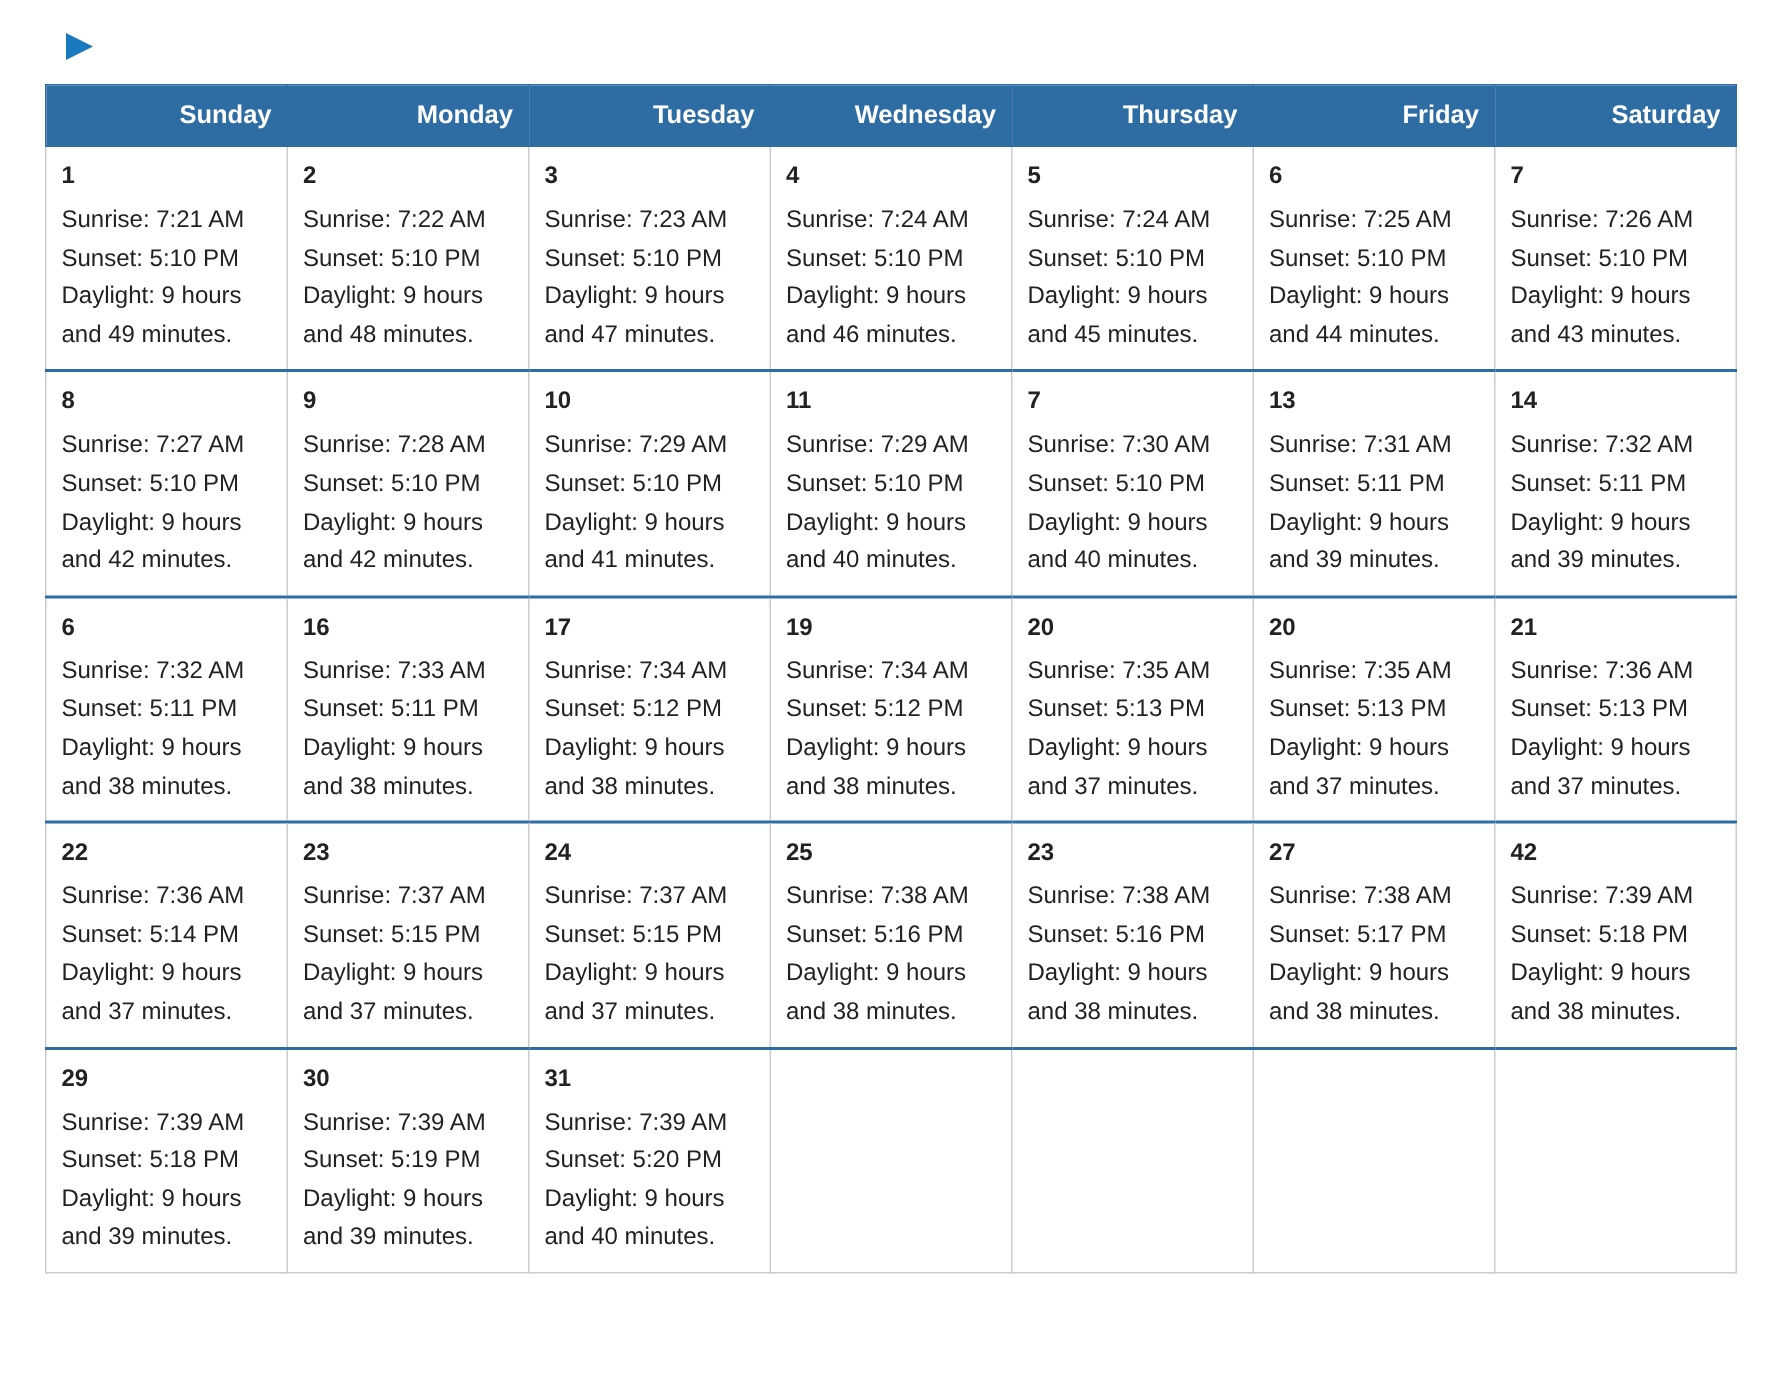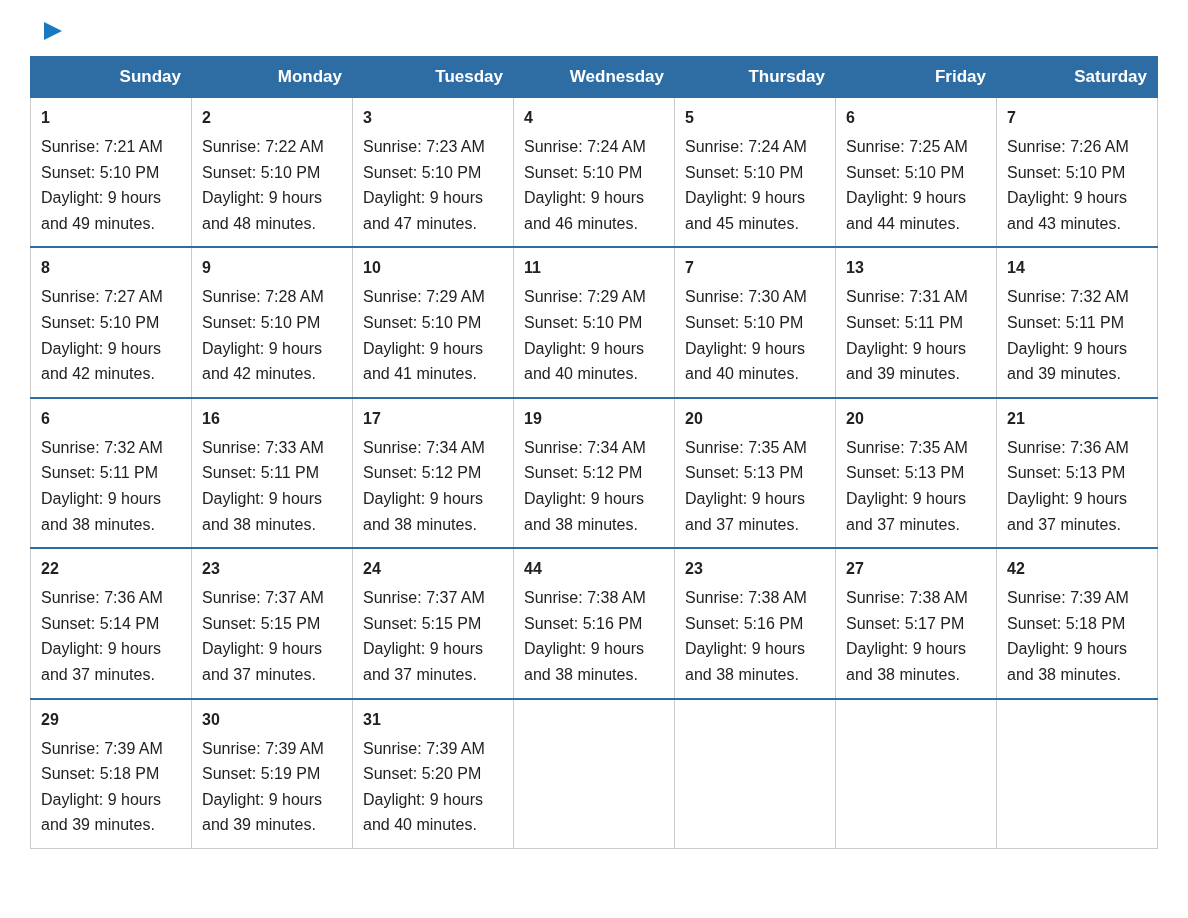--- a/index.html
+++ b/index.html
@@ -229,21 +229,21 @@
         </td>
         <td>
           <span class="day-num">23</span>
           <div class="day-info">Sunrise: 7:37 AM<br>Sunset: 5:15 PM<br>Daylight: 9 hours<br>and 37 minutes.</div>
         </td>
         <td>
           <span class="day-num">24</span>
           <div class="day-info">Sunrise: 7:37 AM<br>Sunset: 5:15 PM<br>Daylight: 9 hours<br>and 37 minutes.</div>
         </td>
         <td>
-          <span class="day-num">44</span>
+          <span class="day-num">25</span>
           <div class="day-info">Sunrise: 7:38 AM<br>Sunset: 5:16 PM<br>Daylight: 9 hours<br>and 38 minutes.</div>
         </td>
         <td>
           <span class="day-num">23</span>
           <div class="day-info">Sunrise: 7:38 AM<br>Sunset: 5:16 PM<br>Daylight: 9 hours<br>and 38 minutes.</div>
         </td>
         <td>
           <span class="day-num">27</span>
           <div class="day-info">Sunrise: 7:38 AM<br>Sunset: 5:17 PM<br>Daylight: 9 hours<br>and 38 minutes.</div>
         </td>

